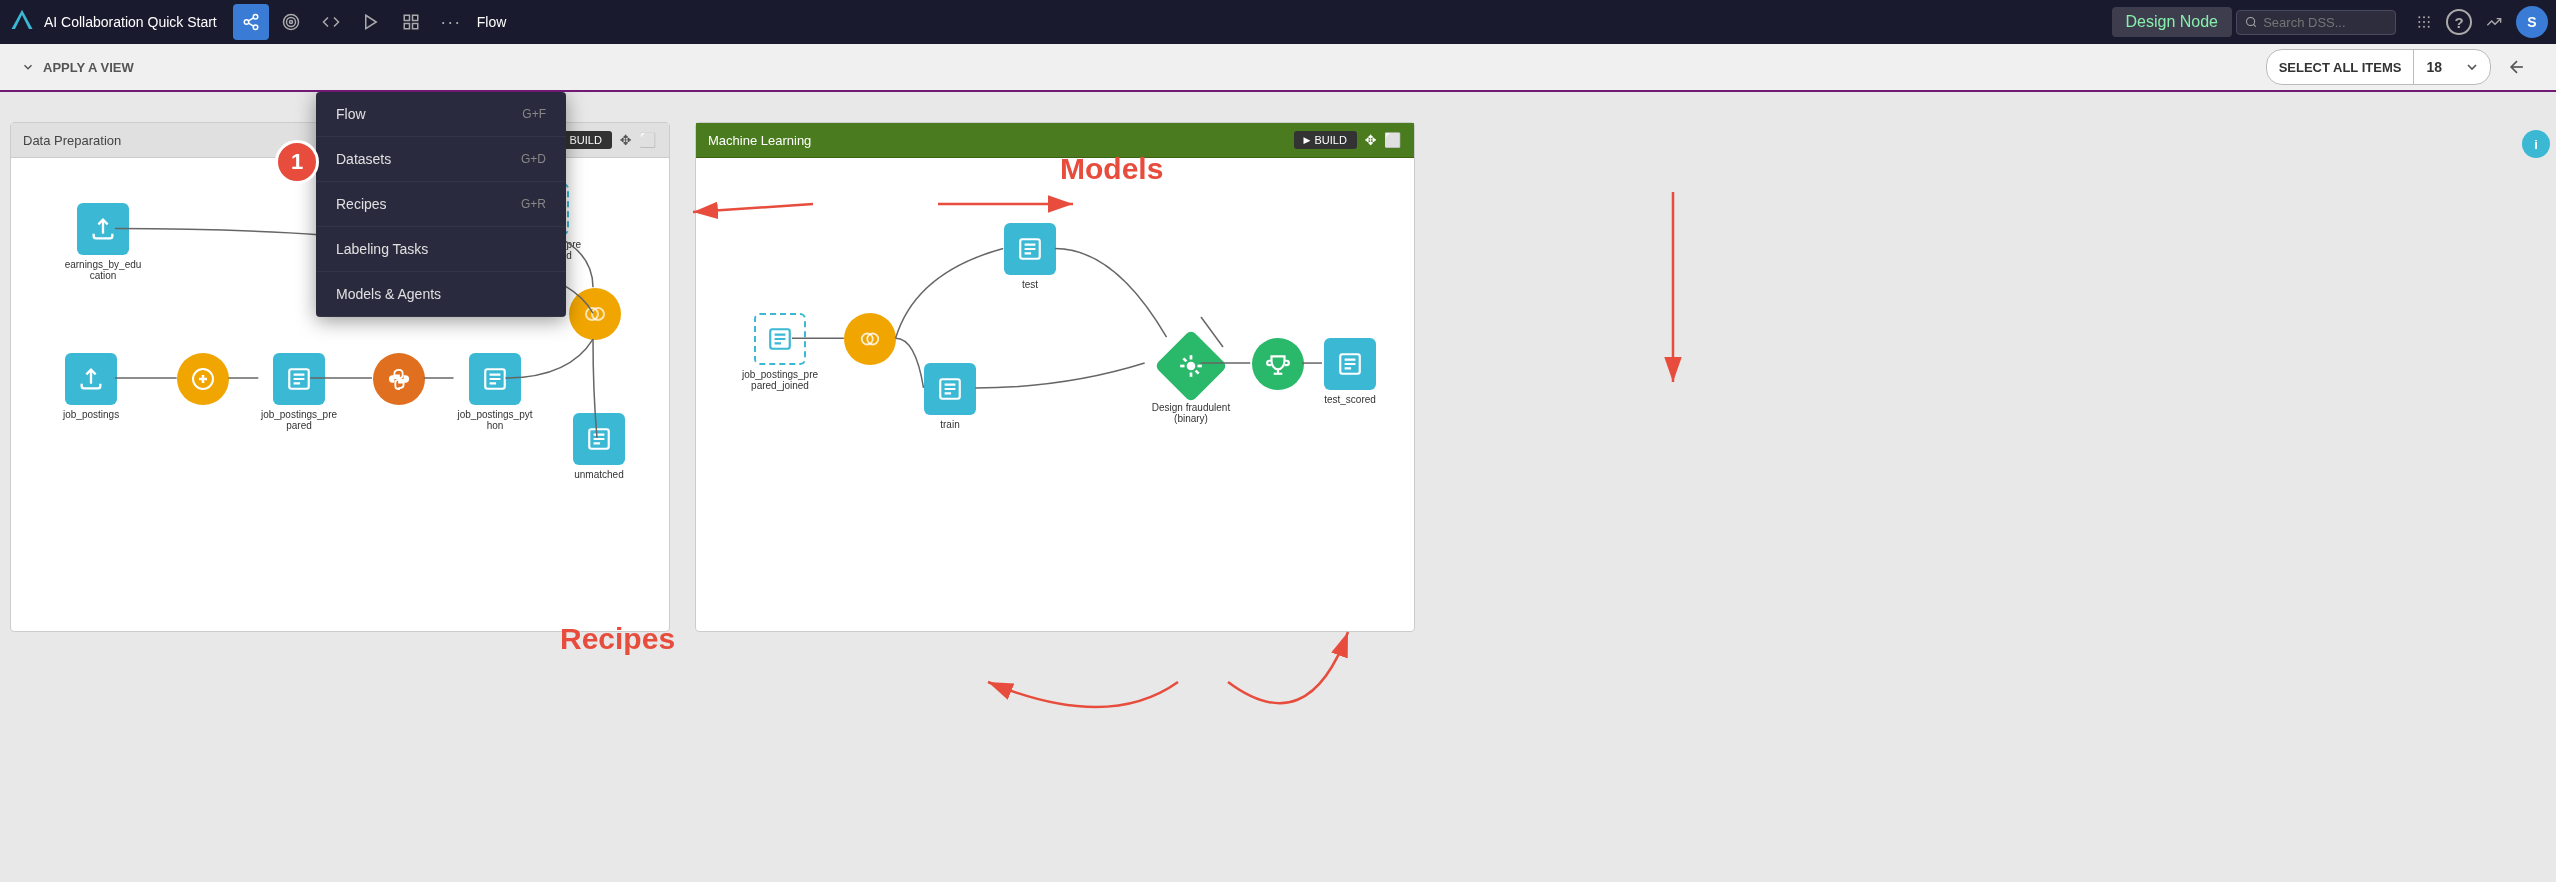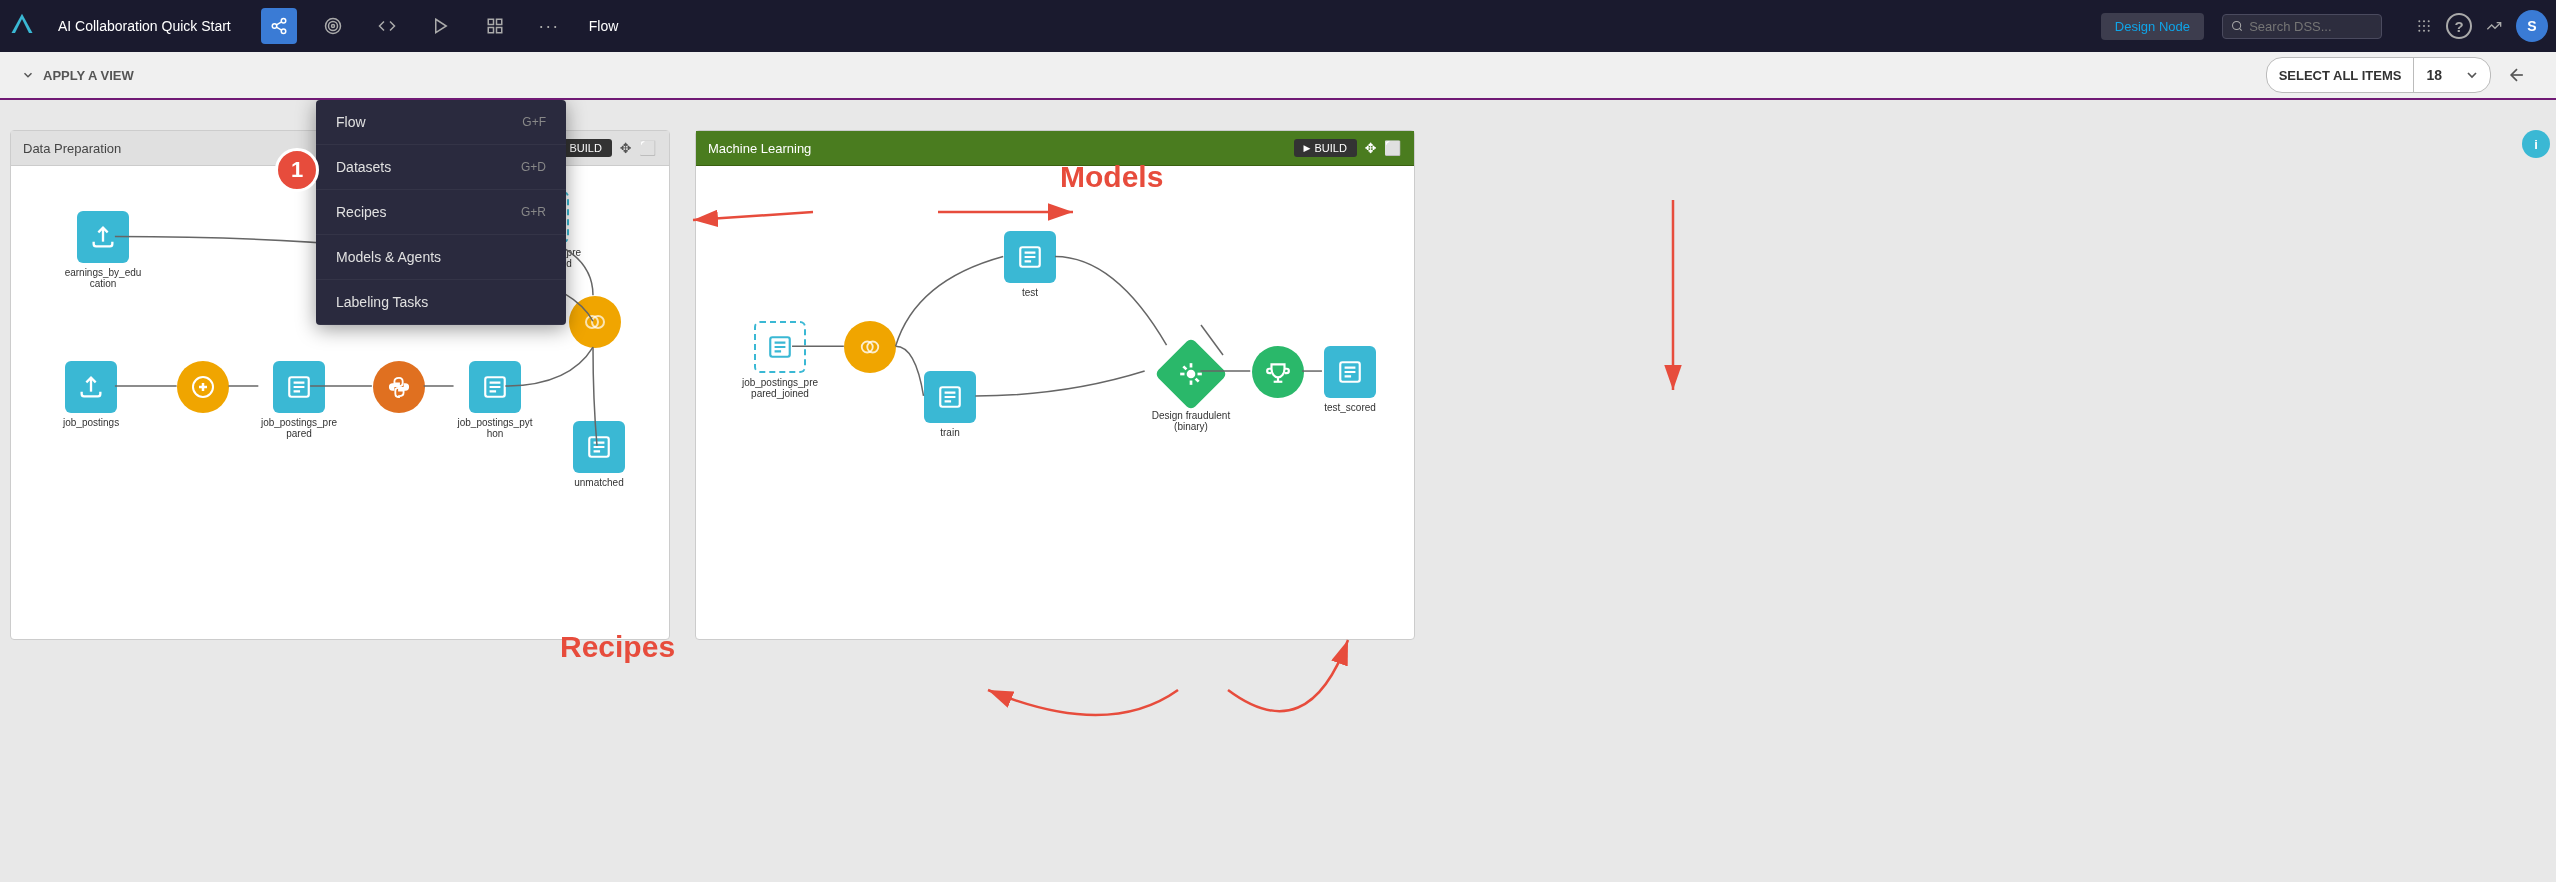--- a/index.html
+++ b/index.html
@@ -3,23 +3,23 @@
   <meta charset="utf-8">
   <style>
     * { box-sizing: border-box; margin: 0; padding: 0; }
     body { font-family: -apple-system, BlinkMacSystemFont, 'Segoe UI', sans-serif; background: #e8e8e8; overflow: hidden; }
 
     
     .top-nav {
       display: flex;
       align-items: center;
       background: #1a1a2e;
-      height: 52px;
+      height: 44px;
       padding: 0 8px;
-      gap: 18px;
+      gap: 4px;
       position: relative;
       z-index: 100;
     }
     .nav-logo {
       display: flex; align-items: center; margin-right: 4px;
     }
     .nav-logo svg { width: 28px; height: 28px; }
     .nav-title {
       color: white;
       font-size: 14px;
@@ -42,22 +42,22 @@
     }
     .nav-flow-label {
       color: white;
       font-size: 14px;
       font-weight: 500;
       margin-left: 4px;
     }
     .nav-spacer { flex: 1; }
     .design-node-btn {
       background: #3d3d4e;
-      color: #0ea5e9;
-      font-size: 13px;
+      color: #86efac;
+      font-size: 16px;
       padding: 6px 14px;
       border-radius: 4px;
       cursor: pointer;
       white-space: nowrap;
     }
     .search-box {
       background: #2d2d3e;
       border: 1px solid #4a4a5e;
       border-radius: 4px;
       display: flex; align-items: center;
@@ -440,25 +440,25 @@
     </div>
     <div class="dropdown-item">
       <span>Datasets</span>
       <span class="shortcut">G+D</span>
     </div>
     <div class="dropdown-item">
       <span>Recipes</span>
       <span class="shortcut">G+R</span>
     </div>
     <div class="dropdown-item">
+      <span>Labeling Tasks</span>
+      <span class="shortcut"></span>
+    </div>
+    <div class="dropdown-item">
       <span>Models &amp; Agents</span>
-      <span class="shortcut"></span>
-    </div>
-    <div class="dropdown-item">
-      <span>Labeling Tasks</span>
       <span class="shortcut"></span>
     </div>
   </div>
 
   <div class="flow-canvas">
 
     <div class="zone-badge">1</div>
 
     <div class="zone-data-prep" style="top:30px; left:10px;">
       <div class="zone-header">

